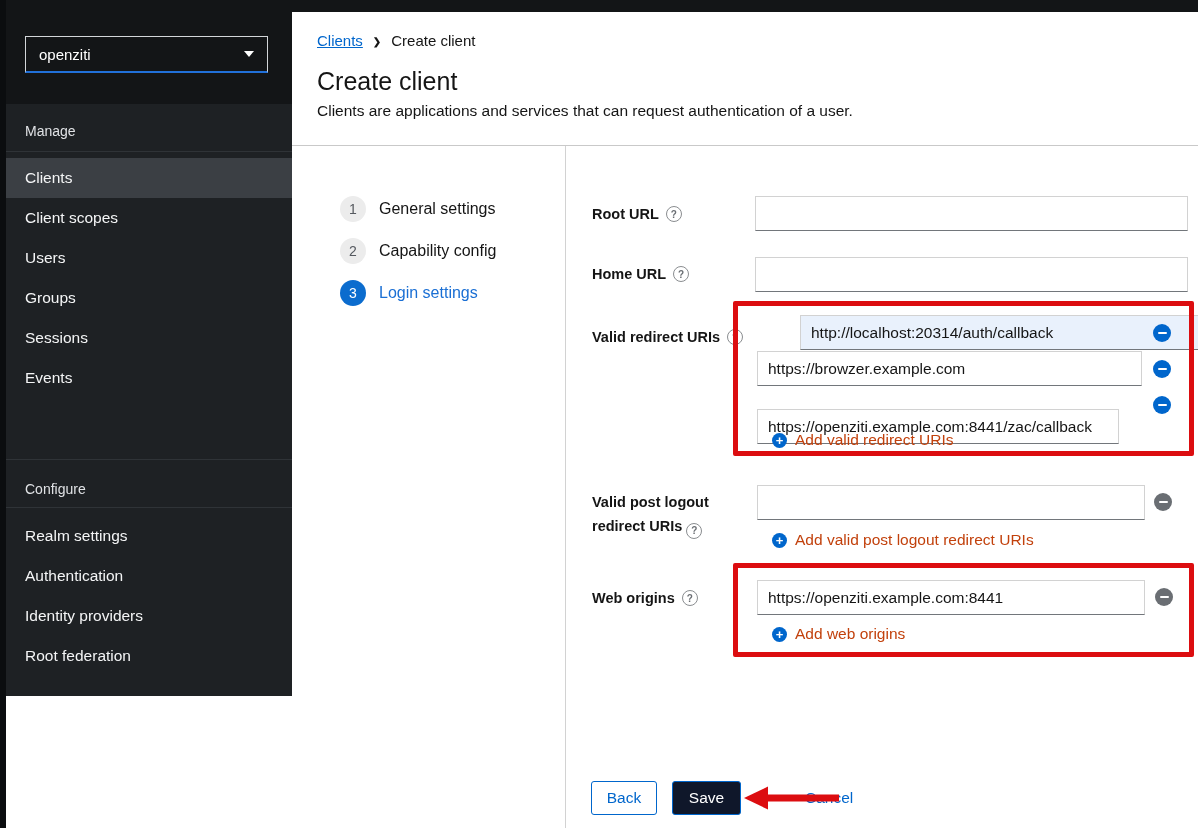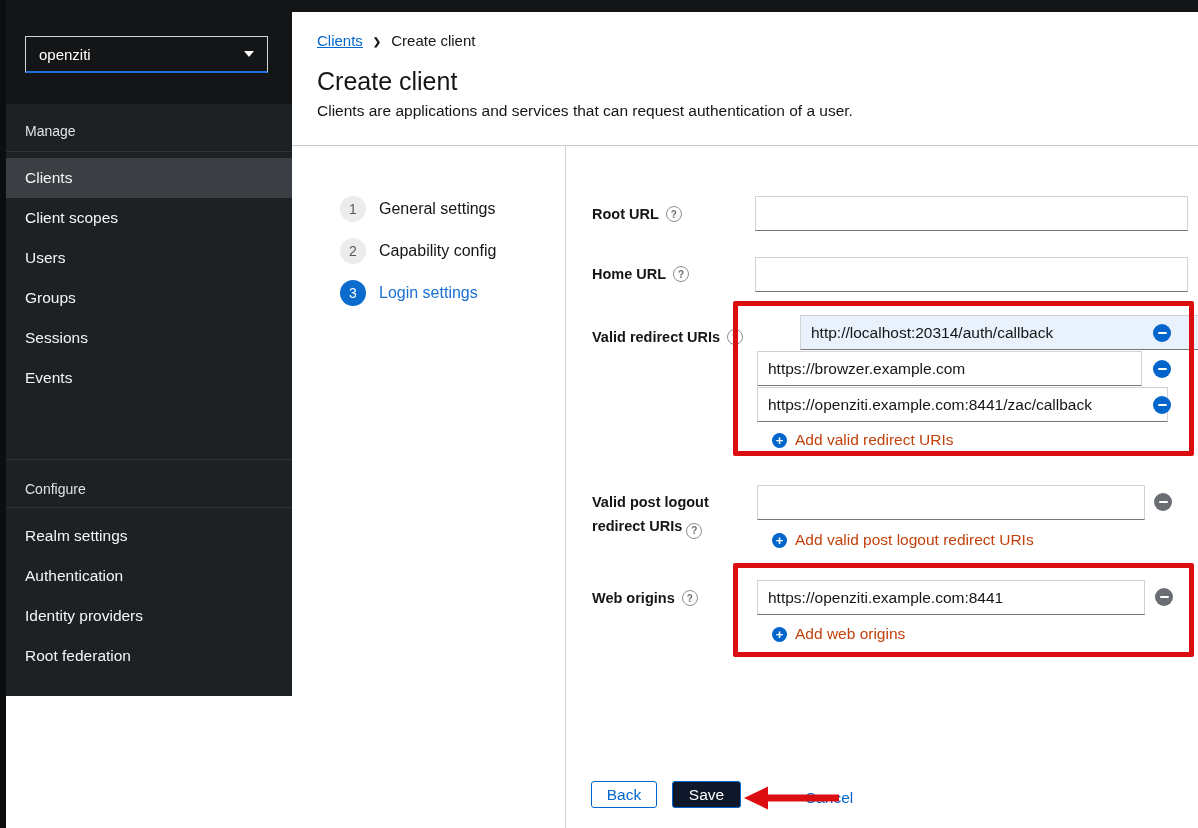--- a/index.html
+++ b/index.html
@@ -84,21 +84,21 @@
 
   .add-link { position:absolute; display:flex; align-items:center; gap:8px; cursor:pointer; }
   .plus-icon {
     width:15px; height:15px; border-radius:50%; background:#0066cc; color:#fff;
     display:flex; align-items:center; justify-content:center;
     font-size:13px; font-weight:bold; line-height:1; flex:0 0 auto;
   }
   .add-link .add-text { color:#c2410c; font-size:15.5px; }
 
   
-  .btn { position:absolute; height:27px; border-radius:3px; font-family:"Liberation Sans", sans-serif;
+  .btn { position:absolute; height:34px; border-radius:3px; font-family:"Liberation Sans", sans-serif;
          font-size:15.5px; display:flex; align-items:center; justify-content:center; cursor:pointer; }
   .btn-back { left:591px; top:781px; width:66px; background:#ffffff; border:1px solid #0066cc; color:#0066cc; }
   .btn-save { left:672px; top:781px; width:69px; background:#0f172a; border:1px solid #0066cc; color:#ffffff; }
   .cancel-link { position:absolute; left:805px; top:789px; color:#0066cc; font-size:15.5px; cursor:pointer; }
 
   
   .red-box { position:absolute; border:5px solid #dc0d10; border-radius:2px; pointer-events:none; z-index:9; }
   .red-box-1 { left:733px; top:301px; width:461px; height:155px; }
   .red-box-2 { left:733px; top:563px; width:461px; height:94px; }
   .red-arrow { position:absolute; left:741px; top:783px; pointer-events:none; z-index:10; }
@@ -204,21 +204,21 @@
     <span class="help-icon">?</span>
   </div>
   <input class="pf-input focused" style="left: 800px; top: 315px; width: 434px;" type="text" value="http://localhost:20314/auth/callback">
   <button class="minus-btn minus-blue" style="left:1153px; top:324px;">
       <span class="bar"></span>
     </button>
   <input class="pf-input" style="left: 757px; top: 351px; width: 385px;" type="text" value="https://browzer.example.com">
   <button class="minus-btn minus-blue" style="left:1153px; top:360px;">
       <span class="bar"></span>
     </button>
-  <input class="pf-input" style="left: 757px; top: 387px; width: 411px;" type="text" value="https://openziti.example.com:8441/zac/callback">
+  <input class="pf-input" style="left: 757px; top: 409px; width: 362px;" type="text" value="https://openziti.example.com:8441/zac/callback">
   <button class="minus-btn minus-blue" style="left:1153px; top:396px;">
       <span class="bar"></span>
     </button>
   <div class="add-link" style="left:772px; top:431px;">
     <span class="plus-icon">+</span>
     <span class="add-text">Add valid redirect URIs</span>
   </div>
 
   <div class="form-label-wrap" style="left:592px; top:490px;">
     <span>Valid post logout redirect URIs</span><span class="help-icon">?</span>

